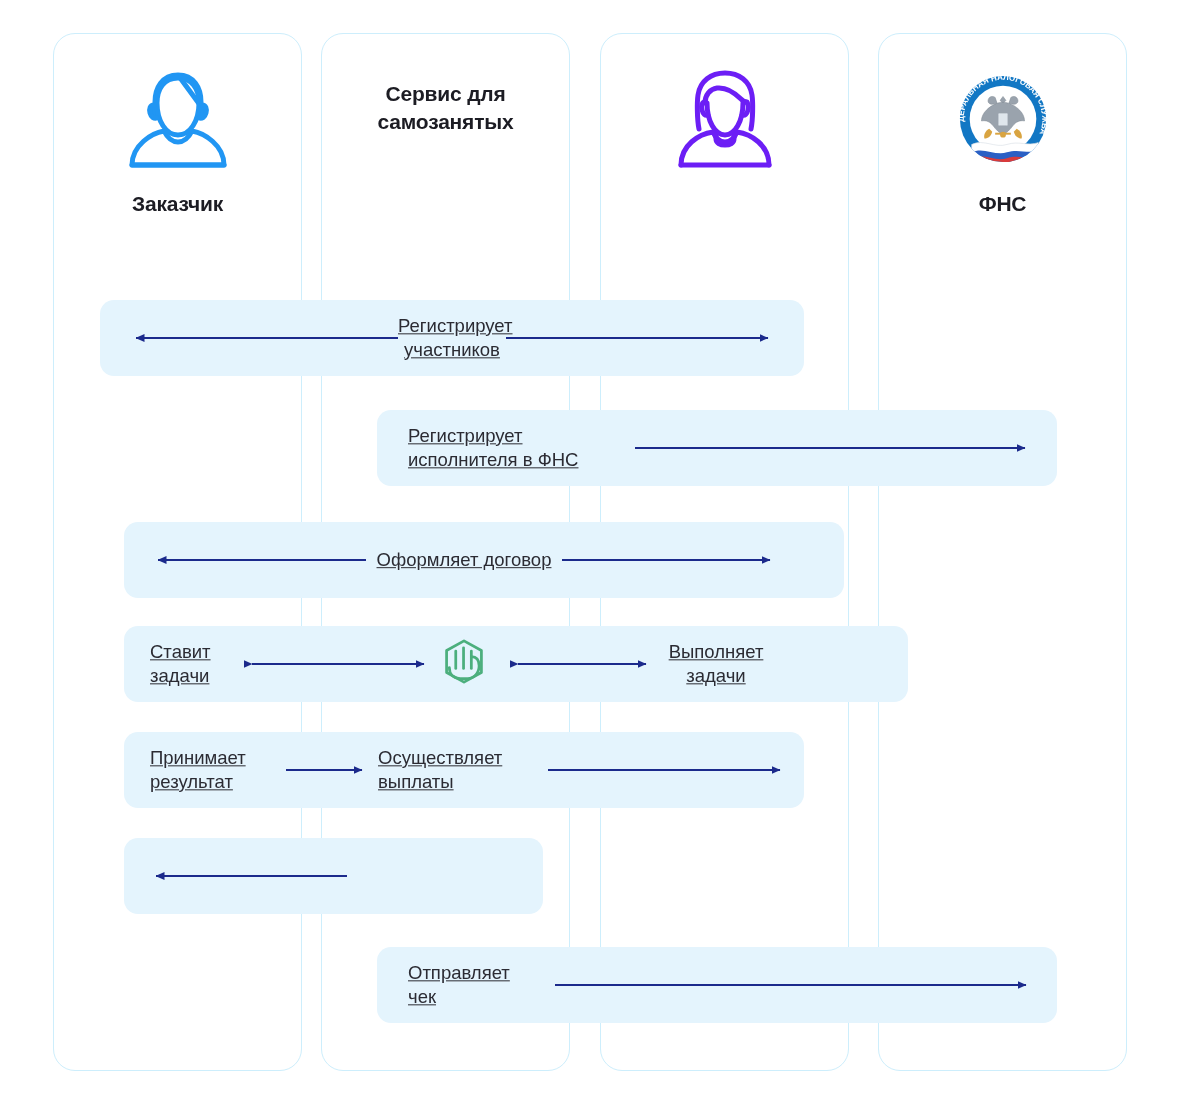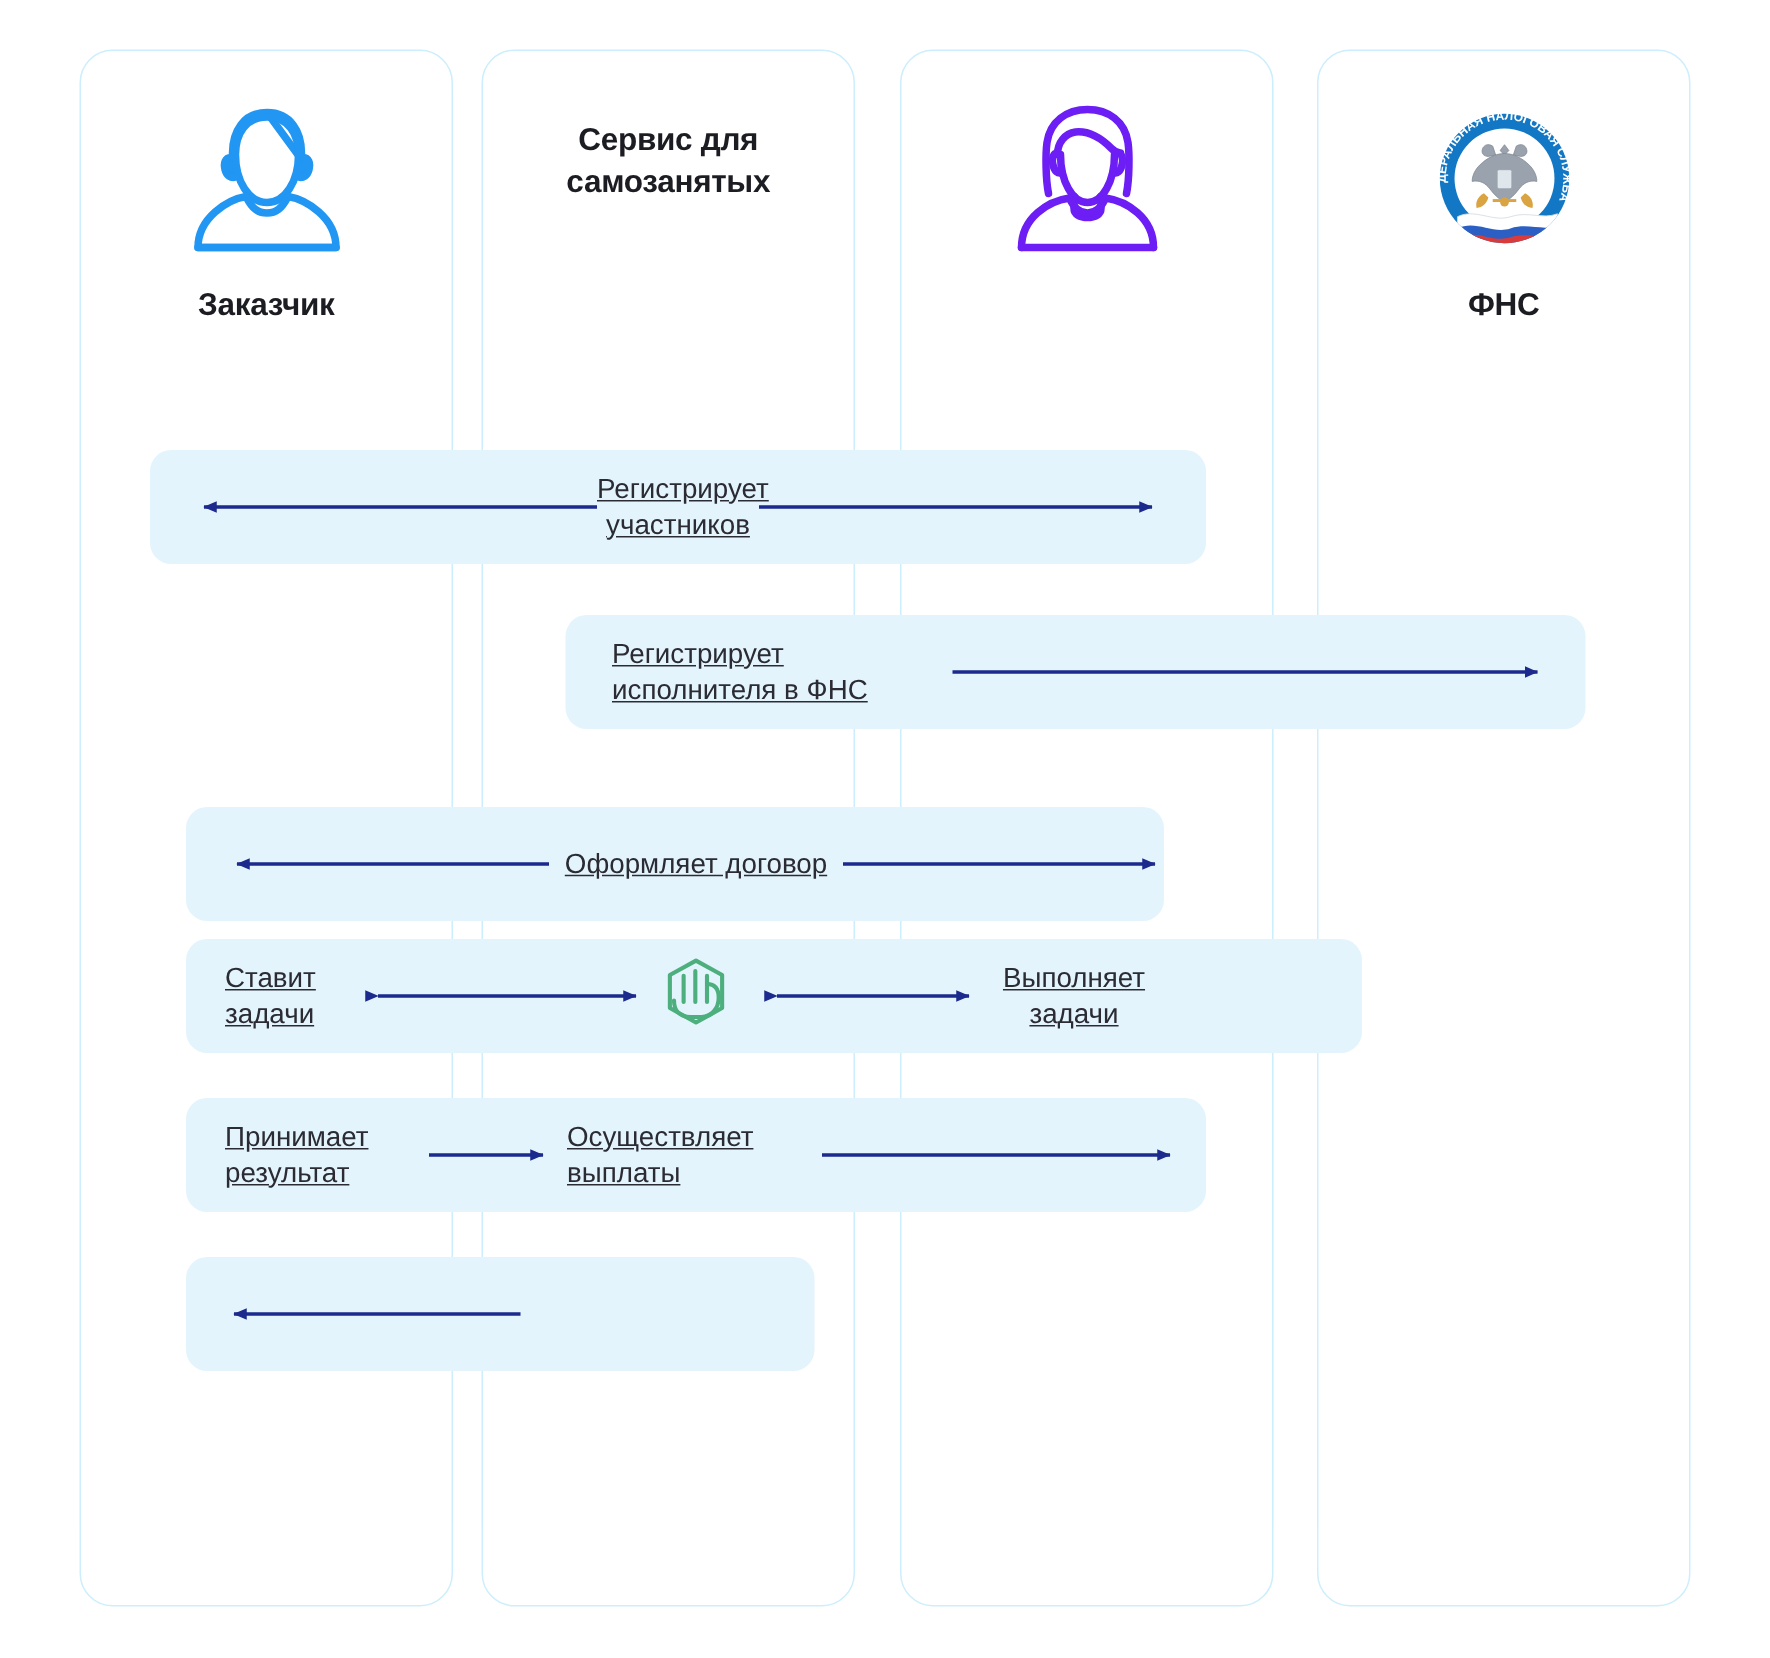--- a/index.html
+++ b/index.html
@@ -216,21 +216,21 @@
   <div class="band" id="band-1" style="left: 377px; top: 410px; width: 680px; background: rgb(228, 244, 253);">
     <div class="band-inner">
       <svg class="arrows">
         <line x1="258" y1="38" x2="648" y2="38" stroke="#1b2a8c" stroke-width="2.2" marker-end="url(#ah-r)"></line>
       </svg>
       <div class="msg-label left" style="left:31px;width:220px;">Регистрирует
 исполнителя в ФНС</div>
     </div>
   </div>
 
-  <div class="band" id="band-2" style="left: 124px; top: 538px; width: 652px; background: rgb(228, 244, 253);">
+  <div class="band" id="band-2" style="left: 124px; top: 522px; width: 720px; background: rgb(228, 244, 253);">
     <div class="band-inner">
       <svg class="arrows">
         <line x1="242" y1="38" x2="34" y2="38" stroke="#1b2a8c" stroke-width="2.2" marker-end="url(#ah-l)"></line>
         <line x1="438" y1="38" x2="646" y2="38" stroke="#1b2a8c" stroke-width="2.2" marker-end="url(#ah-r)"></line>
       </svg>
       <div class="msg-label center" style="left:242px;width:196px;">Оформляет договор</div>
     </div>
   </div>
 
   <div class="band" id="band-3" style="left: 124px; top: 626px; width: 784px; background: rgb(228, 244, 253);">
@@ -269,14 +269,23 @@
   </div>
 
   <div class="band" id="band-5" style="left: 124px; top: 838px; width: 419px; background: rgb(228, 244, 253);">
     <div class="band-inner">
       <svg class="arrows">
         <line x1="223" y1="38" x2="32" y2="38" stroke="#1b2a8c" stroke-width="2.2" marker-end="url(#ah-l)"></line>
       </svg>
     </div>
   </div>
 
+  <div class="band" id="band-6" style="left: 377px; top: 947px; width: 680px; background: rgb(228, 244, 253);">
+    <div class="band-inner">
+      <svg class="arrows">
+        <line x1="178" y1="38" x2="649" y2="38" stroke="#1b2a8c" stroke-width="2.2" marker-end="url(#ah-r)"></line>
+      </svg>
+      <div class="msg-label left" style="left:31px;width:140px;">Отправляет
+чек</div>
+    </div>
+  </div>
 
 </div>
 
 </body></html>

